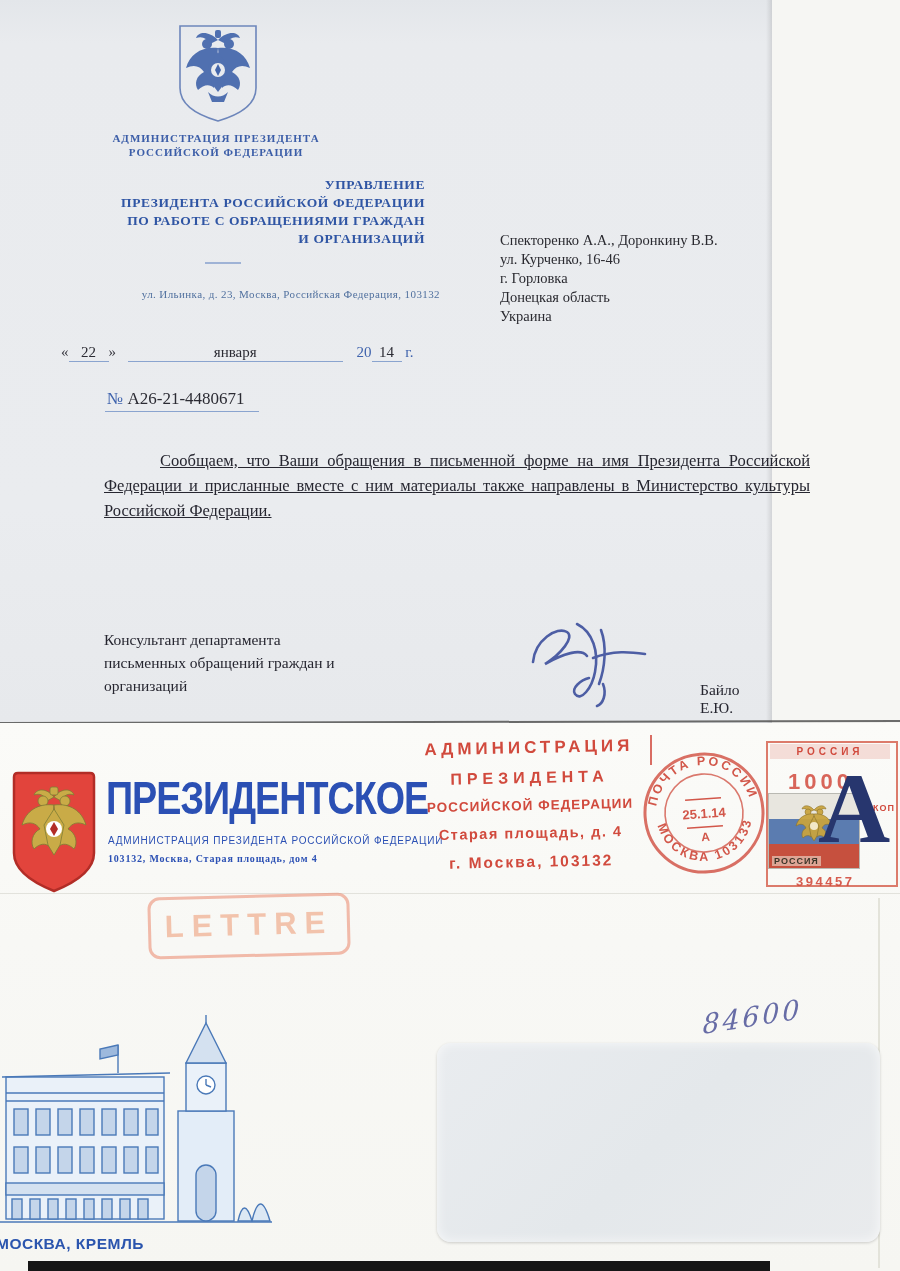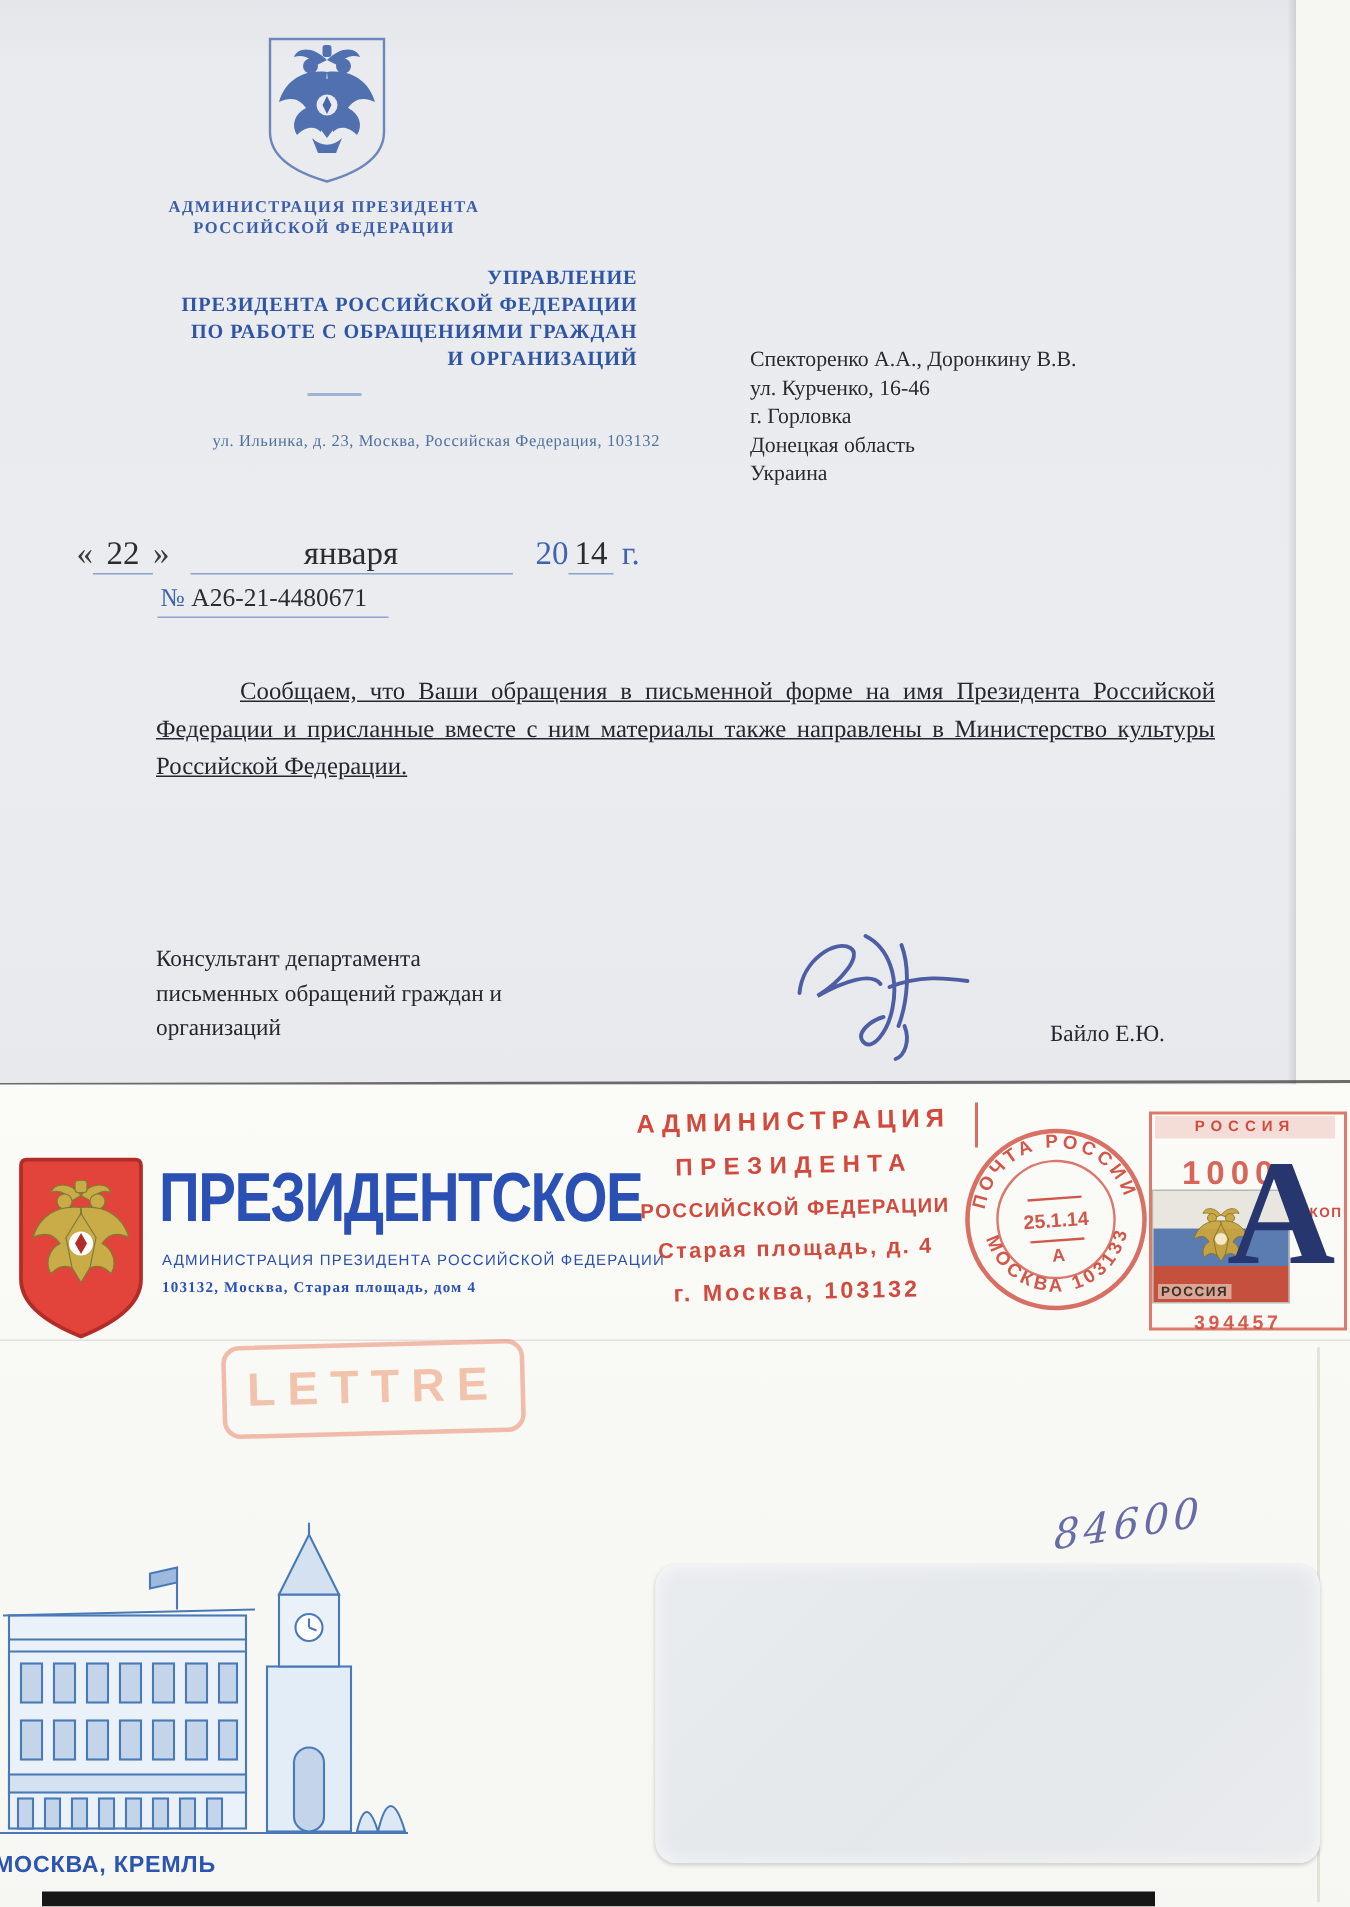--- a/index.html
+++ b/index.html
@@ -1,34 +1,34 @@
 <!DOCTYPE html>
 <html><head>
 <meta charset="utf-8">
 <style>
   html,body{margin:0;padding:0;}
   body{width:900px;height:1271px;background:#f3f3f1;font-family:"Liberation Serif",serif;overflow:hidden;}
   .scan{position:relative;width:900px;height:1271px;background:#f6f6f3;}
 
   
-  .letter{position:absolute;left:0;top:0;width:864px;height:723px;
+  .letter{position:absolute;left:0;top:0;width:772px;height:723px;
     background:linear-gradient(180deg,#e3e6ea 0%,#e9ebee 6%,#eaecef 70%,#e7e9ec 100%);}
   .letter:after{content:"";position:absolute;right:0;top:0;width:6px;height:100%;background:linear-gradient(90deg,rgba(0,0,0,0),rgba(0,0,0,.10));}
 
   .arms-letter{position:absolute;left:174px;top:22px;width:88px;height:102px;}
   .org-header{position:absolute;left:60px;top:131px;width:312px;text-align:center;
     color:#3c5ea8;font-family:"Liberation Serif",serif;font-weight:bold;font-size:11px;line-height:14px;letter-spacing:1px;}
   .dept{position:absolute;left:25px;top:176px;width:400px;text-align:right;color:#2f55a4;
     font-weight:bold;font-size:13.5px;line-height:18px;letter-spacing:.6px;font-family:"Liberation Serif",serif;}
   .dept-dash{position:absolute;left:205px;top:262px;width:36px;height:2px;background:#9fb3d6;}
   .addr-line{position:absolute;left:20px;top:288px;width:420px;text-align:right;color:#51719f;font-size:11px;letter-spacing:.4px;}
 
   .recipient{position:absolute;left:500px;top:231px;color:#2a2a30;font-size:14.5px;line-height:19px;}
 
-  .date-line{position:absolute;left:51px;top:344px;font-size:22px;color:#2b2b33;white-space:nowrap;margin-top:12px;}
+  .date-line{position:absolute;left:61px;top:344px;font-size:15px;color:#2b2b33;white-space:nowrap;}
   .date-line .u{display:inline-block;border-bottom:1.5px solid #8aa4cf;text-align:center;}
   .date-line .q{color:#3c3c44;}
   .blue{color:#3f63ad;}
   .doc-number{position:absolute;left:105px;top:389px;font-size:17px;color:#2b2b33;border-bottom:1.5px solid #8aa4cf;padding:0 14px 2px 2px;}
   .doc-number .num-sym{color:#3f63ad;}
 
   .body-par{position:absolute;left:104px;top:448px;width:706px;font-size:16.5px;line-height:25px;
     color:#262630;text-align:justify;text-indent:56px;text-decoration:underline;}
 
   .signoff{position:absolute;left:104px;top:628px;width:300px;font-size:15.5px;line-height:23px;color:#262630;}

